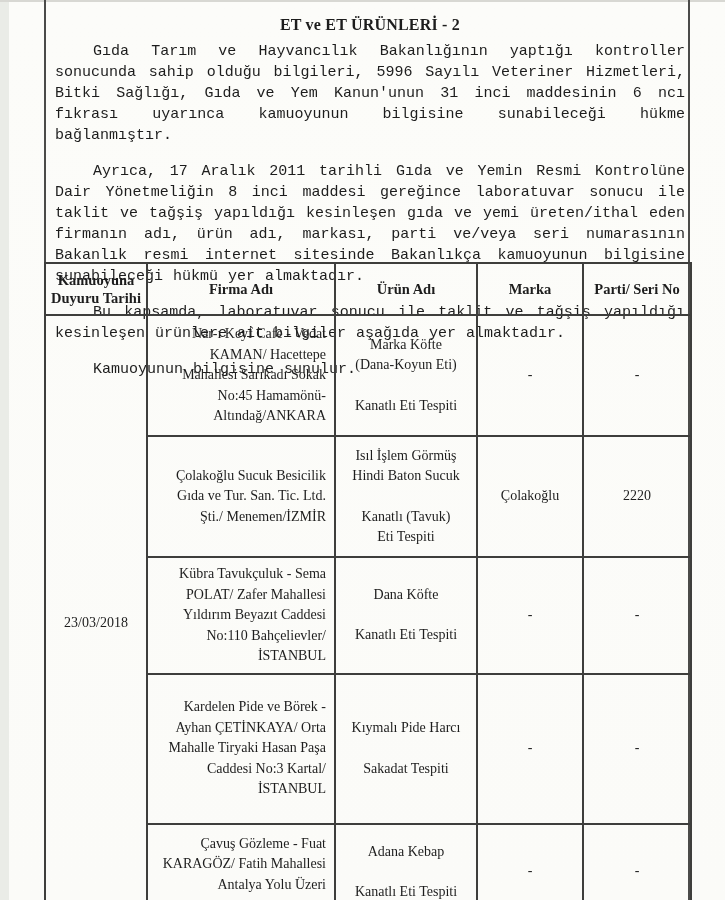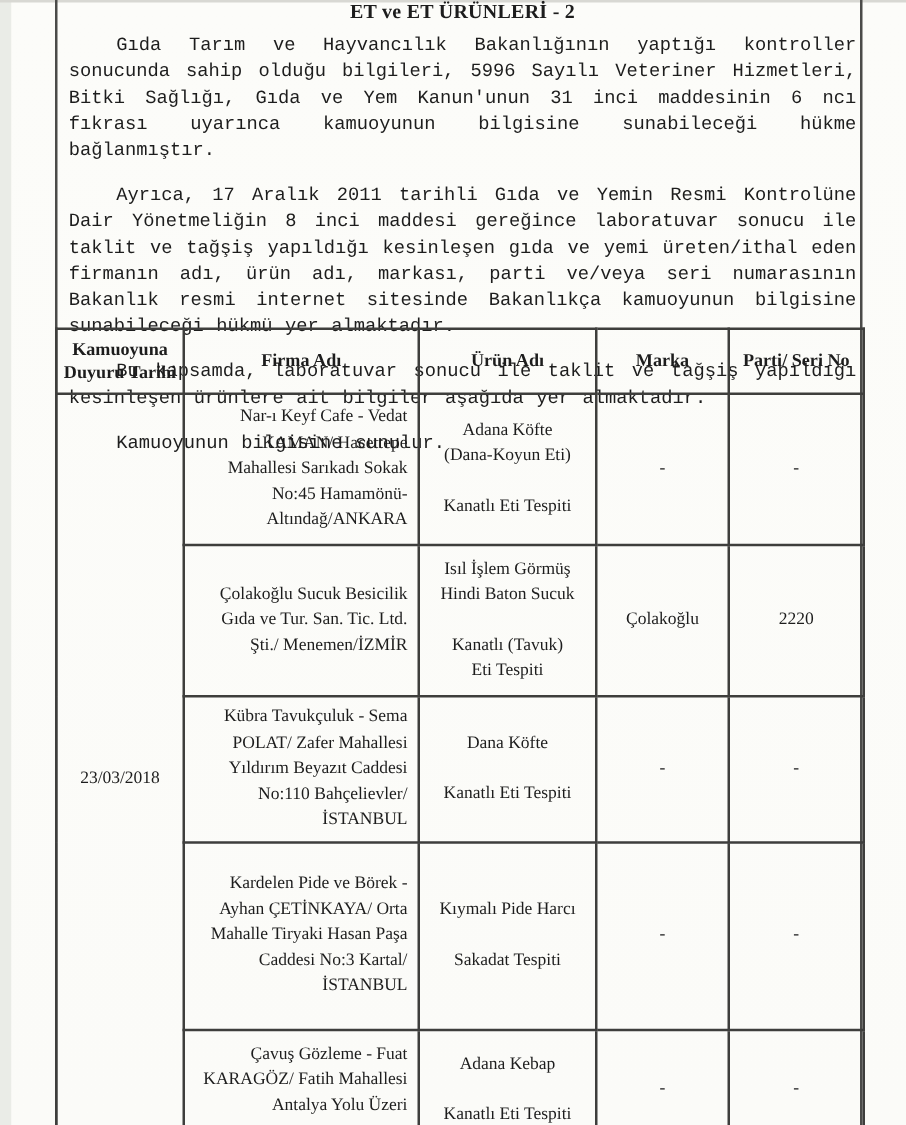--- a/index.html
+++ b/index.html
@@ -21,21 +21,21 @@
     background:#d8d8d3;
   }
   .frame-line {
     position:absolute; top:0; width:2px; height:900px;
     background:#4b4b49;
   }
   .frame-left  { left:44px; }
   .frame-right { left:688px; }
 
   .content {
-    position:absolute; left:55px; top:1px; width:630px;
+    position:absolute; left:55px; top:16px; width:630px;
   }
   .doc-title {
     text-align:center; font-weight:bold; font-size:16px;
     letter-spacing:0.2px; margin-bottom:7px;
   }
   .para {
     font-size:15px; line-height:21px;
     text-align:justify; text-indent:38px;
     margin-bottom:15px;
     word-spacing:1px;
@@ -109,21 +109,21 @@
         <th>Ürün Adı</th>
         <th>Marka</th>
         <th>Parti/ Seri No</th>
       </tr>
     </thead>
     <tbody>
       <tr class="row-1">
         <td class="date-cell" rowspan="5">23/03/2018</td>
         <td class="firma-cell">Nar-ı Keyf Cafe - Vedat KAMAN/ Hacettepe Mahallesi Sarıkadı Sokak No:45 Hamamönü-Altındağ/ANKARA</td>
         <td class="urun-cell">
-          <div class="urun-name">Adana Köfte
+          <div class="urun-name">Marka Köfte
 (Dana-Koyun Eti)</div>
           <div class="tespit">Kanatlı Eti Tespiti</div>
         </td>
         <td class="center-cell">-</td>
         <td class="center-cell">-</td>
       </tr>
       <tr class="row-2">
         <td class="firma-cell">Çolakoğlu Sucuk Besicilik Gıda ve Tur. San. Tic. Ltd. Şti./ Menemen/İZMİR</td>
         <td class="urun-cell">
           <div class="urun-name">Isıl İşlem Görmüş

